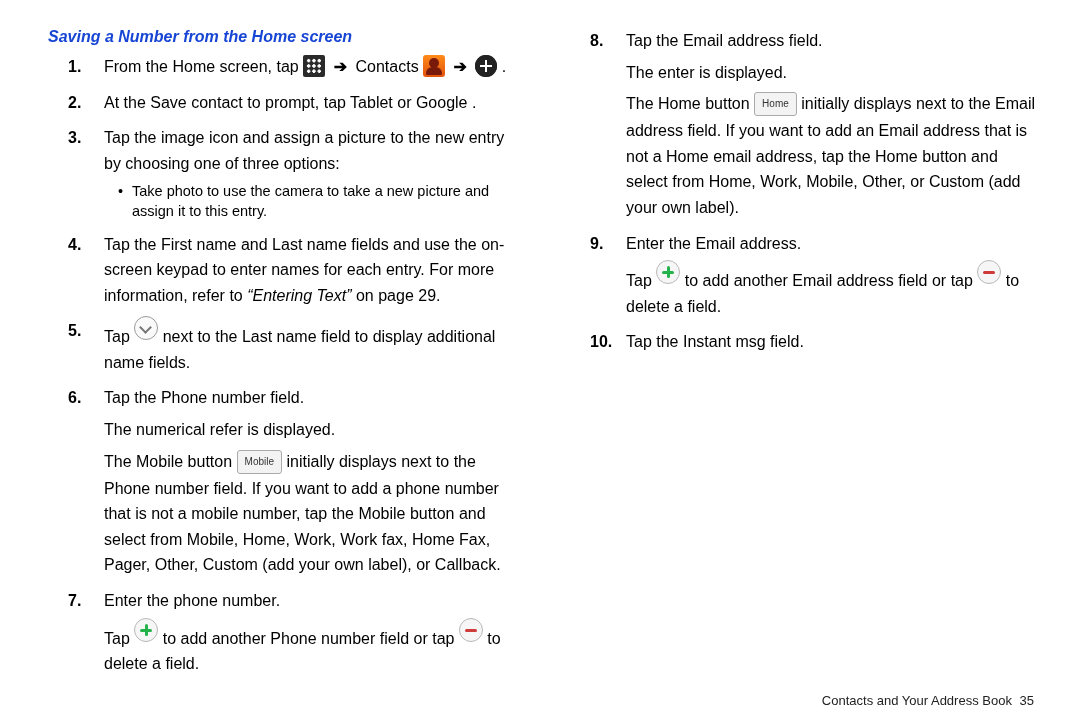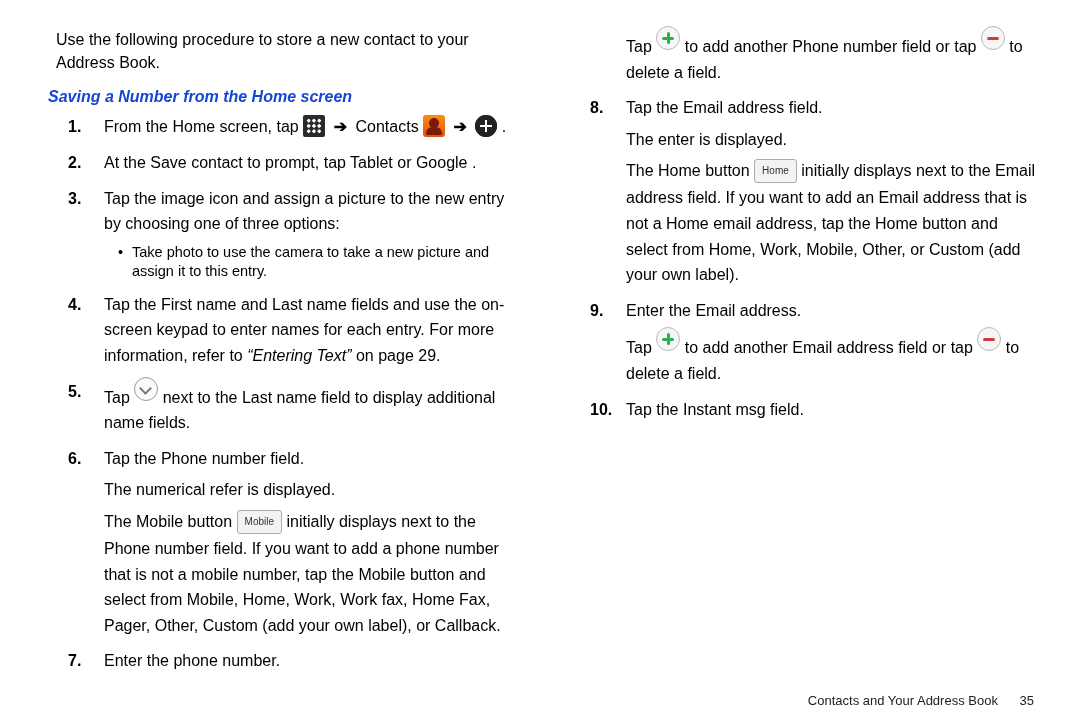--- a/index.html
+++ b/index.html
@@ -103,28 +103,27 @@
   .icon-add-green::before { left:5px; right:5px; top:10px; height:3px; border-radius:2px;}
   .icon-add-green::after  { top:5px; bottom:5px; left:10px; width:3px; border-radius:2px;}
   .icon-del-red::before {
     content:""; position:absolute; left:5px; right:5px; top:10px; height:3px;
     background:#cf3a3a; border-radius:2px;
   }
 
   .footer {
     position:absolute; right:46px; bottom:12px; font-size:13px; color:#222;
   }
-  .footer .pn { margin-left:18px; }
+  .footer .pn { margin-left:4px; }
 </style>
 </head>
 <body>
 
 <div class="page">
 
-  <p class="intro">Use the following procedure to store a new contact to your Address Book.</p>
   <h3 class="sub">Saving a Number from the Home screen</h3>
 
   <ol class="steps">
 
     <li>
       <span class="num">1.</span>
       <span>From the Home screen, tap </span>
       <span class="icon icon-grid"></span>
       <span class="arrow">➔</span>
       <span class="b">Contacts</span>

